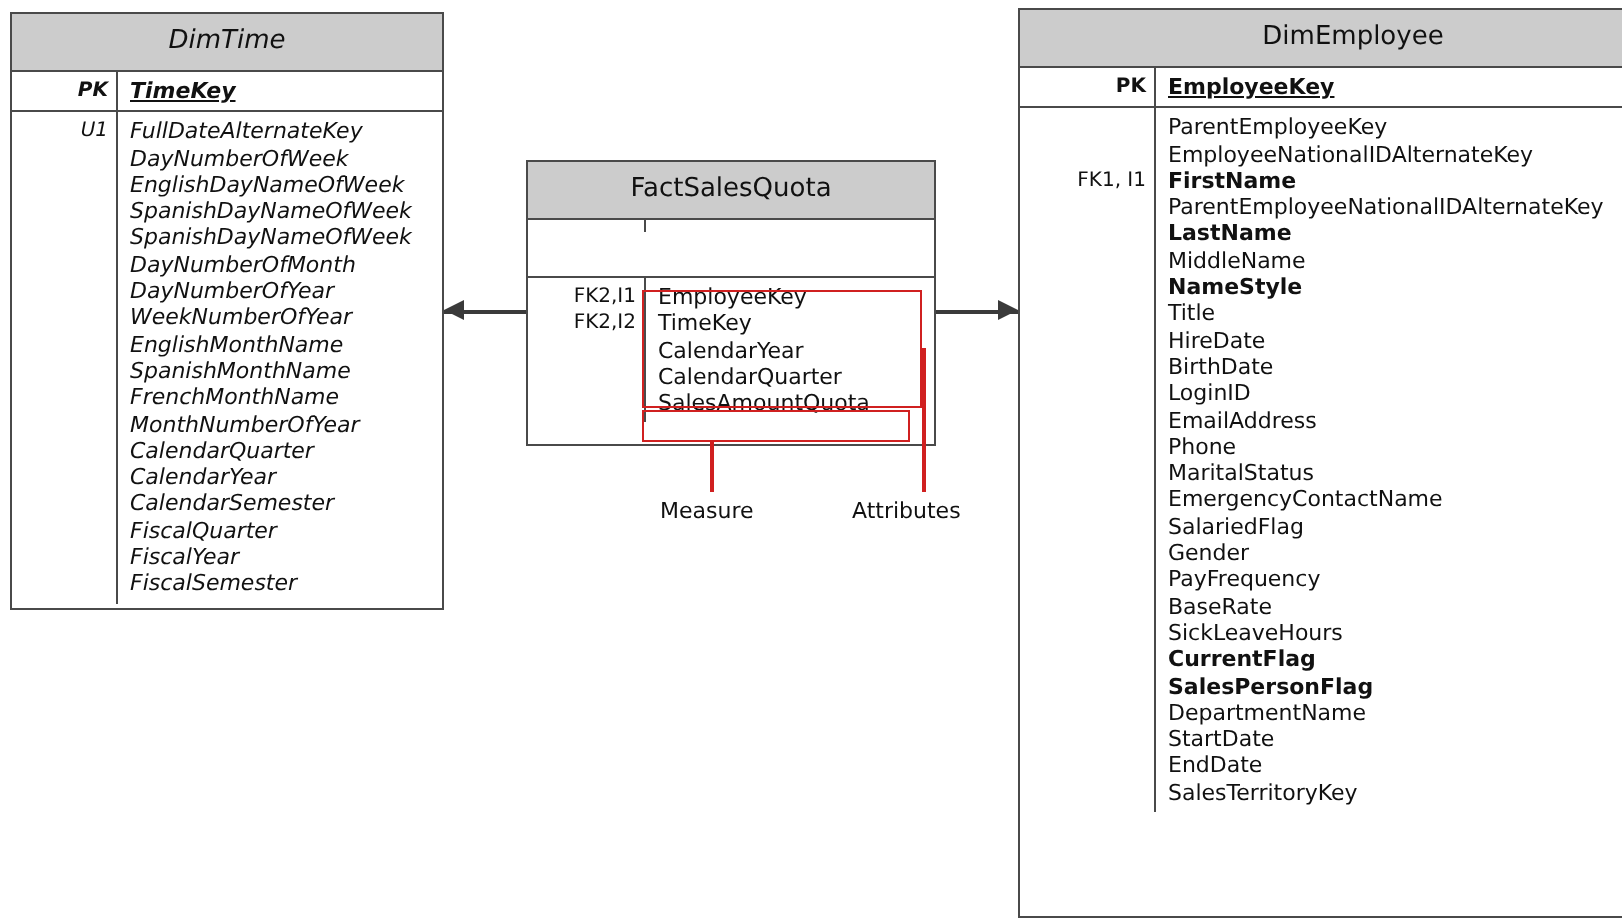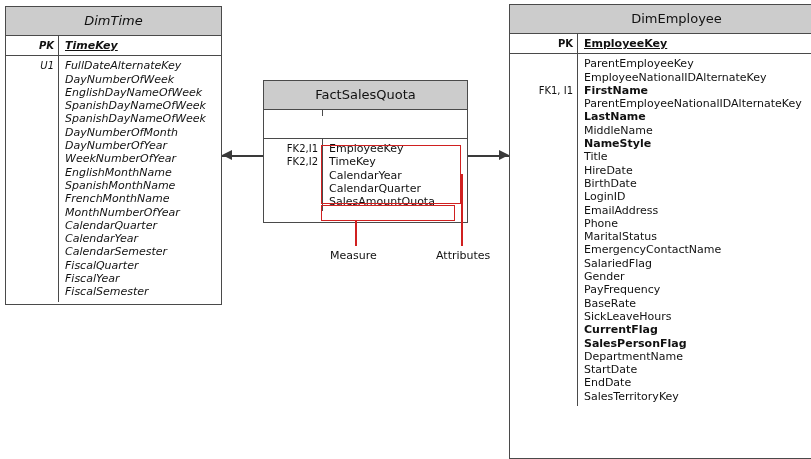--- a/index.html
+++ b/index.html
@@ -182,21 +182,21 @@
     line-height: 13px;
     color: #111111;
     white-space: pre;
   }
   #label-measure {
     left: 330px;
     top: 249px;
     text-align: right;
   }
   #label-attributes {
-    left: 436px;
+    left: 426px;
     top: 249px;
   }
 </style>
 </head>
 <body>
 
 <div class="entity" id="dim-time">
   <div class="entity-title">DimTime</div>
   <div class="entity-section sec-divider">
     <div class="keycol hdr">PK</div>

